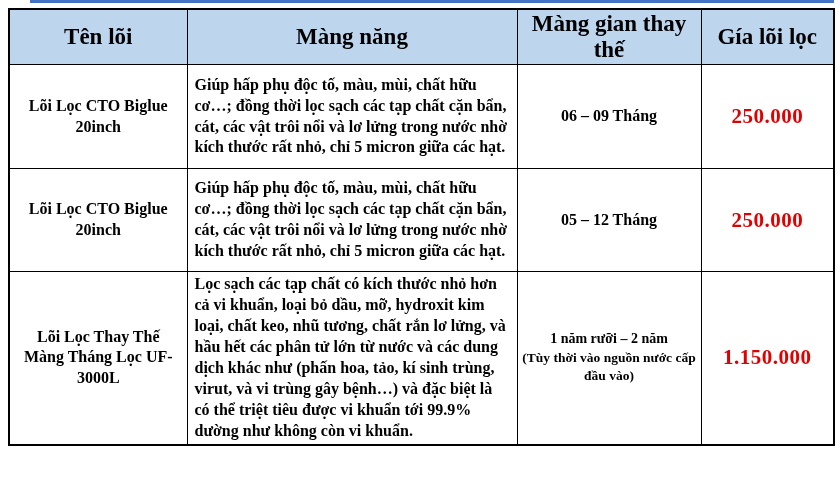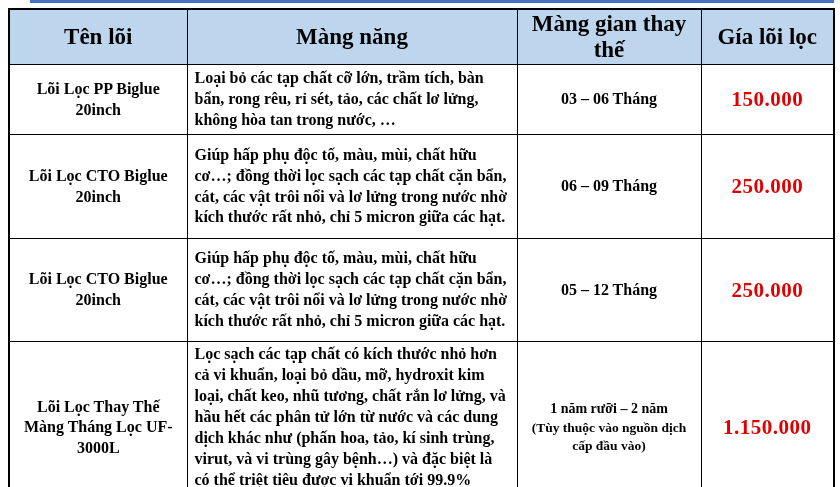--- a/index.html
+++ b/index.html
@@ -98,41 +98,35 @@
   </colgroup>
   <thead>
     <tr>
       <th>Tên lõi</th>
       <th>Màng năng</th>
       <th>Màng gian thay thế</th>
       <th>Gía lõi lọc</th>
     </tr>
   </thead>
   <tbody>
-    <tr class="row-1">
-      <td class="name-cell">Lõi Lọc PP Biglue 20inch</td>
-      <td class="func-cell">Loại bỏ các tạp chất cỡ lớn, trầm tích, bàn bẩn, rong rêu, rỉ sét, tảo, các chất lơ lửng, không hòa tan trong nước, …</td>
-      <td class="time-cell">03 – 06 Tháng</td>
-      <td class="price-cell">150.000</td>
-    </tr>
     <tr class="row-2">
       <td class="name-cell">Lõi Lọc CTO Biglue 20inch</td>
       <td class="func-cell">Giúp hấp phụ độc tố, màu, mùi, chất hữu cơ…; đồng thời lọc sạch các tạp chất cặn bẩn, cát, các vật trôi nổi và lơ lửng trong nước nhờ kích thước rất nhỏ, chỉ 5 micron giữa các hạt.</td>
       <td class="time-cell">06 – 09 Tháng</td>
       <td class="price-cell">250.000</td>
     </tr>
     <tr class="row-3">
       <td class="name-cell">Lõi Lọc CTO Biglue 20inch</td>
       <td class="func-cell">Giúp hấp phụ độc tố, màu, mùi, chất hữu cơ…; đồng thời lọc sạch các tạp chất cặn bẩn, cát, các vật trôi nổi và lơ lửng trong nước nhờ kích thước rất nhỏ, chỉ 5 micron giữa các hạt.</td>
       <td class="time-cell">05 – 12 Tháng</td>
       <td class="price-cell">250.000</td>
     </tr>
     <tr class="row-4">
       <td class="name-cell">Lõi Lọc Thay Thế Màng Tháng Lọc UF-3000L</td>
       <td class="func-cell">Lọc sạch các tạp chất có kích thước nhỏ hơn cả vi khuẩn, loại bỏ dầu, mỡ, hydroxit kim loại, chất keo, nhũ tương, chất rắn lơ lửng, và hầu hết các phân tử lớn từ nước và các dung dịch khác như (phấn hoa, tảo, kí sinh trùng, virut, và vi trùng gây bệnh…) và đặc biệt là có thể triệt tiêu được vi khuẩn tới 99.9% dường như không còn vi khuẩn.</td>
       <td class="time-cell small">
         <div>1 năm rưỡi – 2 năm</div>
-        <div class="time-note">(Tùy thuộc vào nguồn dịch cấp đầu vào)</div>
+        <div class="time-note">(Tùy thời vào nguồn nước cấp đầu vào)</div>
       </td>
       <td class="price-cell">1.150.000</td>
     </tr>
   </tbody>
 </table>
 
 </body></html>

